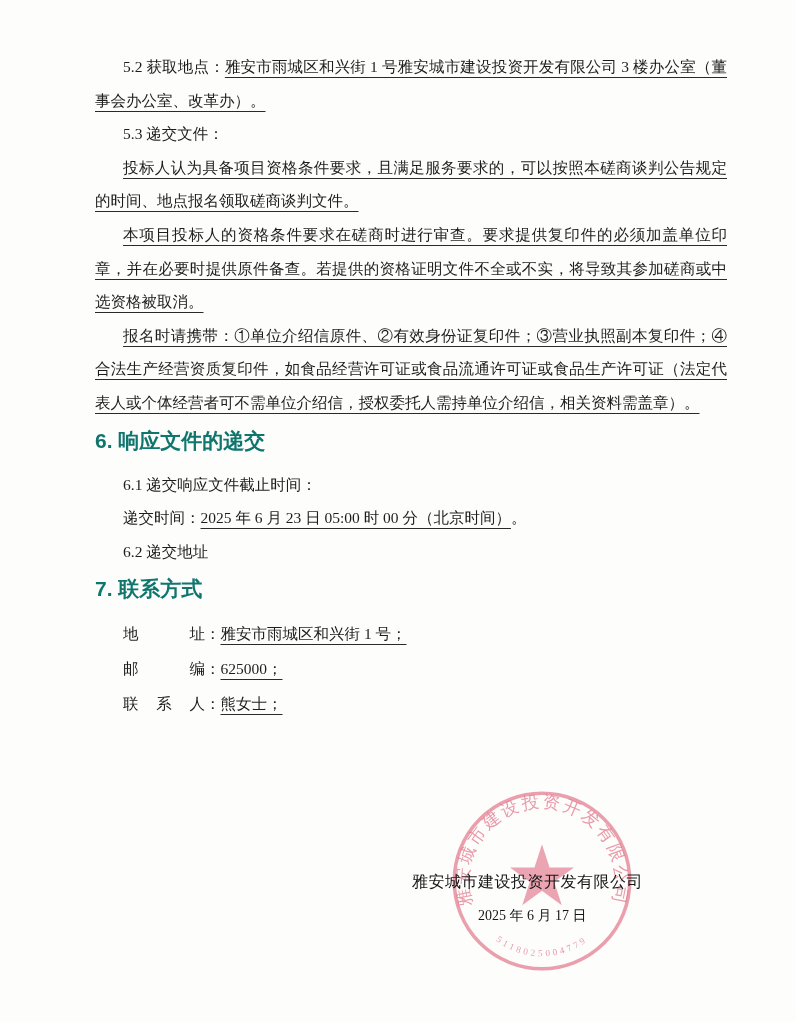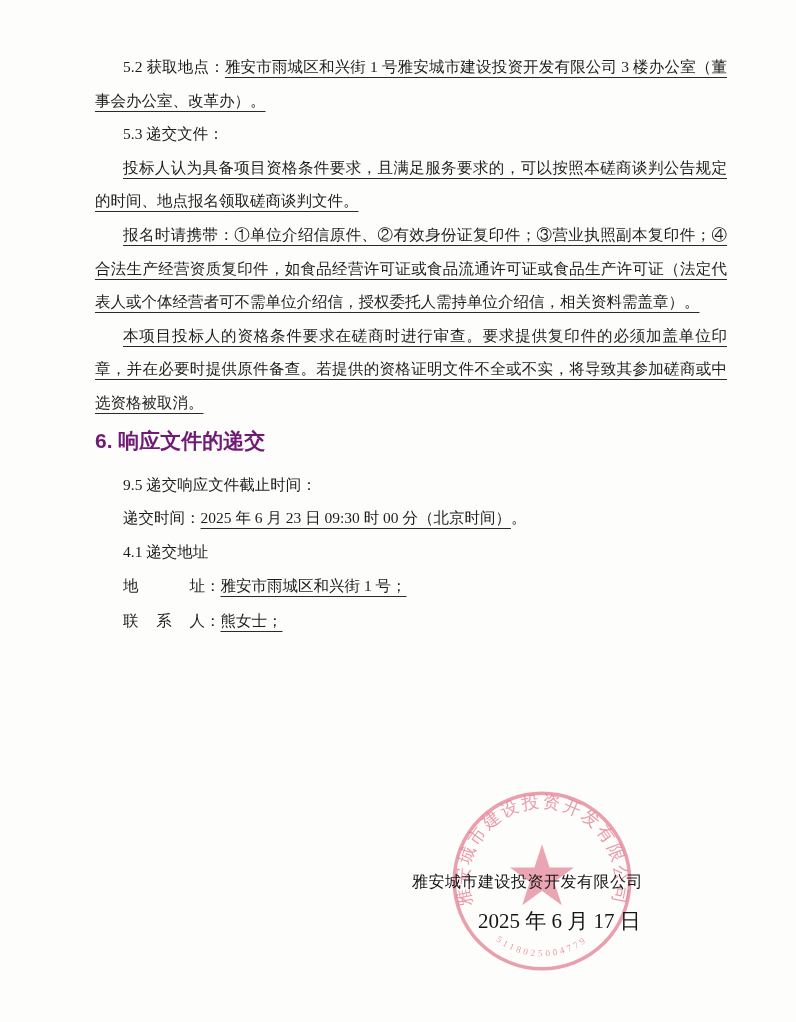--- a/index.html
+++ b/index.html
@@ -22,78 +22,80 @@
   }
   p.line{margin:0;line-height:33.6px;text-indent:28px;}
   .u{
     text-decoration:underline;
     text-underline-offset:5px;
     text-decoration-thickness:1px;
     text-decoration-color:#2a2a2a;
   }
   h2.sec{
     font-family:"Liberation Sans","DejaVu Sans",sans-serif;
-    font-weight:bold;color:#701a75;
+    font-weight:bold;color:#0f766e;
     font-size:21px;line-height:30px;
     margin:6px 0 12px 0;
     text-align:left;
   }
   .contact-row{
     line-height:35px;margin:0;padding-left:28px;text-align:left;
   }
   .contact-label{
     display:inline-block;width:82px;
     text-align:justify;text-align-last:justify;
     vertical-align:baseline;
   }
   .suffix-gap{margin-left:6px;}
   .sig-company{
     position:absolute;left:412px;top:872px;
     font-size:16px;letter-spacing:.5px;color:#151515;z-index:3;
   }
   .sig-date{
     position:absolute;left:478px;top:907px;
-    font-size:21px;color:#151515;z-index:3;
+    font-size:14px;color:#151515;z-index:3;
   }
   .seal{
     position:absolute;left:440px;top:779px;width:204px;height:204px;
     z-index:2;opacity:.85;
   }
   .seal text{font-family:"Liberation Serif","DejaVu Serif",serif;}
 </style>
 </head>
 <body>
 
 <div class="page">
 
   <div class="content">
 
     <p class="line"><span>5.2 获取地点：</span><span class="u">雅安市雨城区和兴街 1 号雅安城市建设投资开发有限公司 3 楼办公室（董事会办公室、改革办）。</span></p>
 
     <p class="line"><span>5.3 递交文件：</span></p>
 
     <p class="line"><span class="u">投标人认为具备项目资格条件要求，且满足服务要求的，可以按照本磋商谈判公告规定的时间、地点报名领取磋商谈判文件。</span></p>
 
+    <p class="line"><span class="u">本项目投标人的资格条件要求在磋商时进行审查。要求提供复印件的必须加盖单位印章，并在必要时提供原件备查。若提供的资格证明文件不全或不实，将导致其参加磋商或中选资格被取消。</span></p>
+
     <p class="line"><span class="u">报名时请携带：①单位介绍信原件、②有效身份证复印件；③营业执照副本复印件；④合法生产经营资质复印件，如食品经营许可证或食品流通许可证或食品生产许可证（法定代表人或个体经营者可不需单位介绍信，授权委托人需持单位介绍信，相关资料需盖章）。</span></p>
-
-    <p class="line"><span class="u">本项目投标人的资格条件要求在磋商时进行审查。要求提供复印件的必须加盖单位印章，并在必要时提供原件备查。若提供的资格证明文件不全或不实，将导致其参加磋商或中选资格被取消。</span></p>
 
     <h2 class="sec">6. 响应文件的递交</h2>
 
-    <p class="line"><span>9.5 递交响应文件截止时间：</span></p>
+    <p class="line"><span>6.1 递交响应文件截止时间：</span></p>
 
-    <p class="line"><span>递交时间：</span><span class="u">2025 年 6 月 23 日 09:30 时 00 分（北京时间）</span><span>。</span></p>
+    <p class="line"><span>递交时间：</span><span class="u">2025 年 6 月 23 日 05:00 时 00 分（北京时间）</span><span>。</span></p>
 
-    <p class="line"><span>4.1 递交地址</span></p>
+    <p class="line"><span>6.2 递交地址</span></p>
 
 
+    <h2 class="sec">7. 联系方式</h2>
 
 
     <p class="contact-row"><span class="contact-label">地址</span><span>：</span><span class="u">雅安市雨城区和兴街 1 号；</span></p>
 
+    <p class="contact-row"><span class="contact-label">邮编</span><span>：</span><span class="u">625000；</span></p>
 
     <p class="contact-row"><span class="contact-label">联系人</span><span>：</span><span class="u">熊女士；</span></p>
 
 
   </div>
 
   <svg class="seal" viewBox="0 0 200 200">
     <defs>
       <path id="sealArcTop" d="M 32.3,124.6 A 72,72 0 1 1 167.7,124.6" fill="none"></path>
       <path id="sealArcBottom" d="M 36,137 A 74,74 0 0 0 164,137" fill="none"></path>

